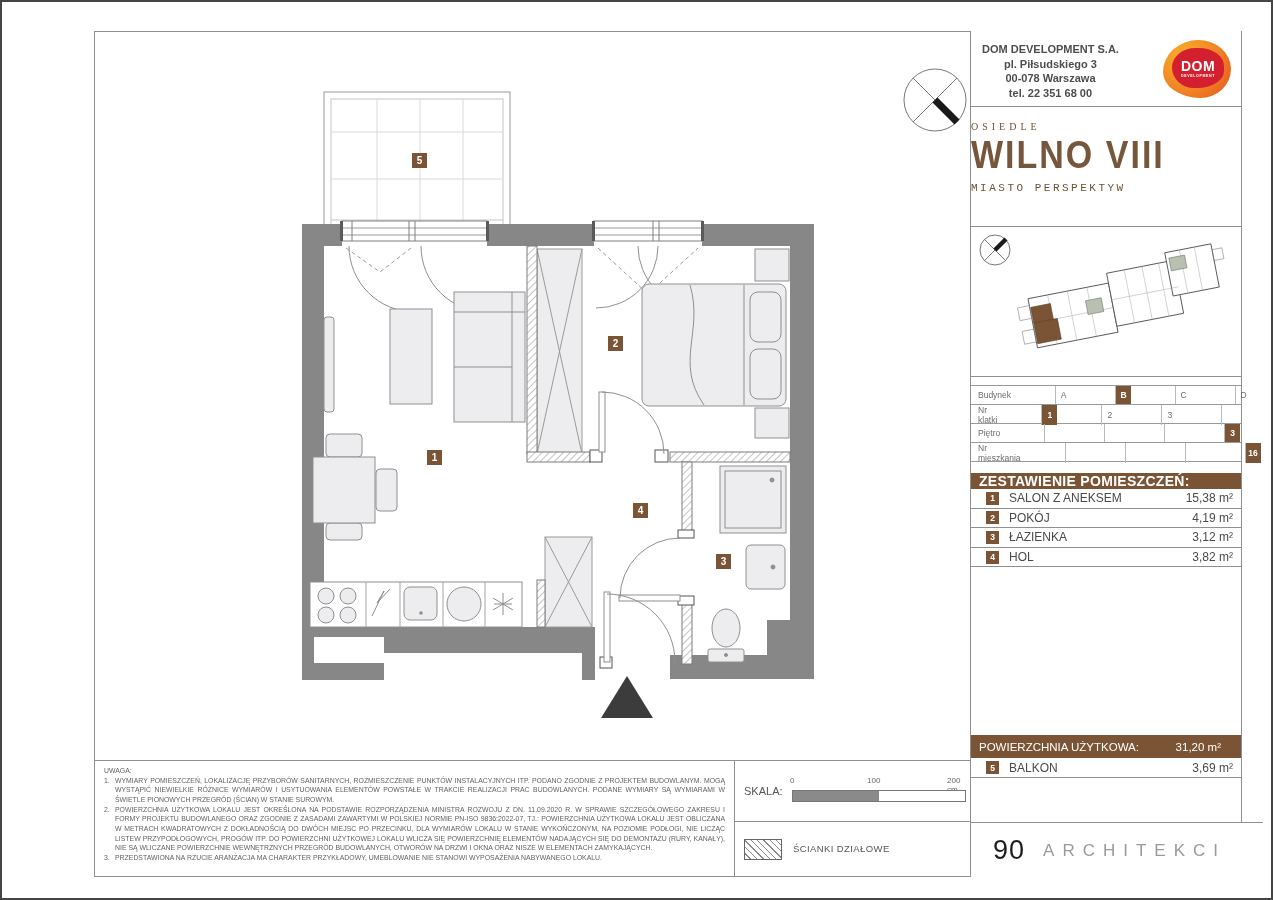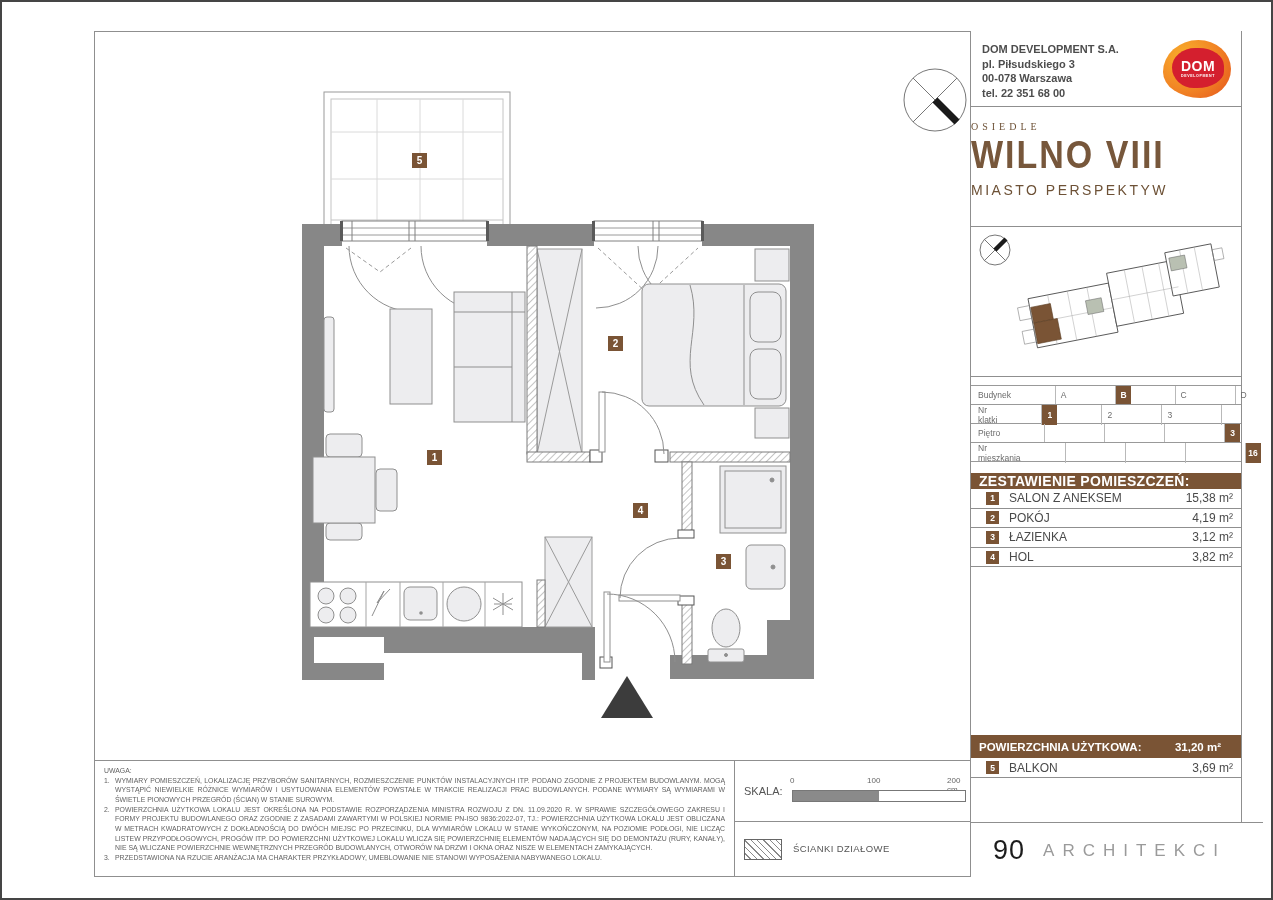--- a/index.html
+++ b/index.html
@@ -2,56 +2,56 @@
 <html><head>
 <meta charset="utf-8">
 <style>
   html,body{margin:0;padding:0;background:#fff;}
   #sheet{position:relative;width:1273px;height:900px;background:#fff;border:2px solid #454545;
          box-sizing:border-box;font-family:"Liberation Sans",sans-serif;overflow:hidden;}
   .abs{position:absolute;box-sizing:border-box;}
   
   #main-frame{left:92px;top:29px;width:1148px;height:846px;border:1px solid #8f8f8f;}
   #right-col{left:968px;top:29px;width:272px;height:846px;border-left:1px solid #8f8f8f;border-right:1px solid #8f8f8f;}
-  .box{border-bottom:1px solid #8f8f8f;position:relative;box-sizing:border-box;background:#fff;}
+  .box{border-bottom:1px solid #8f8f8f;position:relative;box-sizing:border-box;background:#fff;text-align:center;}
   
   #dev-box{height:76px;}
   #dev-text{position:absolute;left:11px;top:11px;font-size:11px;line-height:1.32;font-weight:700;color:#4d4d4d;}
   #dom-logo{position:absolute;right:10px;top:9px;width:68px;height:58px;}
   #dom-blob{position:absolute;inset:0;background:radial-gradient(circle at 32% 30%,#f9b02c,#f18324 55%,#e8611f 85%);
             border-radius:52% 48% 45% 55%/55% 50% 50% 45%;}
   #dom-red{position:absolute;left:9px;top:8px;right:7px;bottom:10px;background:#d41f2e;
            border-radius:48% 52% 55% 45%/52% 48% 45% 55%;display:flex;flex-direction:column;
            align-items:center;justify-content:center;color:#fff;}
   #dom-red .t1{font-size:14px;font-weight:800;letter-spacing:.5px;line-height:1;}
   #dom-red .t2{font-size:3.6px;font-weight:700;letter-spacing:.6px;margin-top:1px;}
   
   #estate-box{height:106px;text-align:left;color:#6d5136;}
   #estate-kicker{margin-top:14px;font-family:"Liberation Serif",serif;font-size:10px;letter-spacing:4px;}
   #estate-name{font-size:34px;font-weight:700;letter-spacing:2px;color:#77573b;margin-top:4px;transform:scaleY(1.12);}
-  #estate-tagline{font-family:Liberation Sans, sans-serif;font-size:14px;letter-spacing:2.5px;margin-top:7px;}
+  #estate-tagline{font-family:Liberation Mono, monospace;font-size:11px;letter-spacing:2.5px;margin-top:7px;}
   
   #site-box{height:150px;}
   
   #unit-table{margin-top:8px;border-top:1px solid #999;}
   .ut-row{display:grid;grid-template-columns:1fr repeat(7,16px);height:18px;border-bottom:1px solid #999;gap:44px;}
   .ut-label{font-size:8.5px;color:#6b6b6b;display:flex;align-items:center;padding-left:7px;}
   .ut-cell{border-left:1px solid #b9b9b9;font-size:8.5px;color:#6b6b6b;display:flex;align-items:center;justify-content:center;}
   .ut-cell.hl{background:#7A5435;color:#fff;font-weight:700;}
   
   #rooms-bar{margin-top:11px;height:16px;background:#7A5435;color:#fff;font-size:14px;font-weight:700;
              display:flex;align-items:center;padding-left:8px;letter-spacing:.3px;}
   .room-row{height:18.6px;border-bottom:1px solid #8f8f8f;display:flex;align-items:center;font-size:12px;color:#4a4a4a;}
   .badge{width:13px;height:13px;background:#7A5435;color:#fff;font-size:8.5px;font-weight:700;
          display:flex;align-items:center;justify-content:center;margin-left:15px;flex:0 0 13px;}
   .room-name{margin-left:10px;flex:1;}
   .room-area{margin-right:8px;}
   
   #summary-bar{position:absolute;left:0;top:704px;width:100%;height:23px;background:#7A5435;color:#fff;
-               display:flex;align-items:center;font-size:11.5px;font-weight:700;}
+               display:flex;align-items:center;font-size:11.5px;font-weight:400;}
   #summary-bar .lbl{padding-left:8px;flex:1;}
   #summary-bar .val{padding-right:20px;}
   #balkon-row{position:absolute;left:0;top:727px;width:100%;height:19px;border-bottom:1px solid #8f8f8f;
               display:flex;align-items:center;font-size:12px;color:#4a4a4a;background:#fff;}
   
   #arch-box{position:absolute;left:0;top:791px;width:100%;height:55px;border-top:1px solid #8f8f8f;
             display:flex;align-items:center;padding-left:22px;background:#fff;}
   #arch-num{font-size:27px;font-weight:400;color:#1c1c1c;letter-spacing:1px;}
   #arch-name{font-size:17px;color:#9a9a9a;letter-spacing:8px;margin-left:18px;}
   

